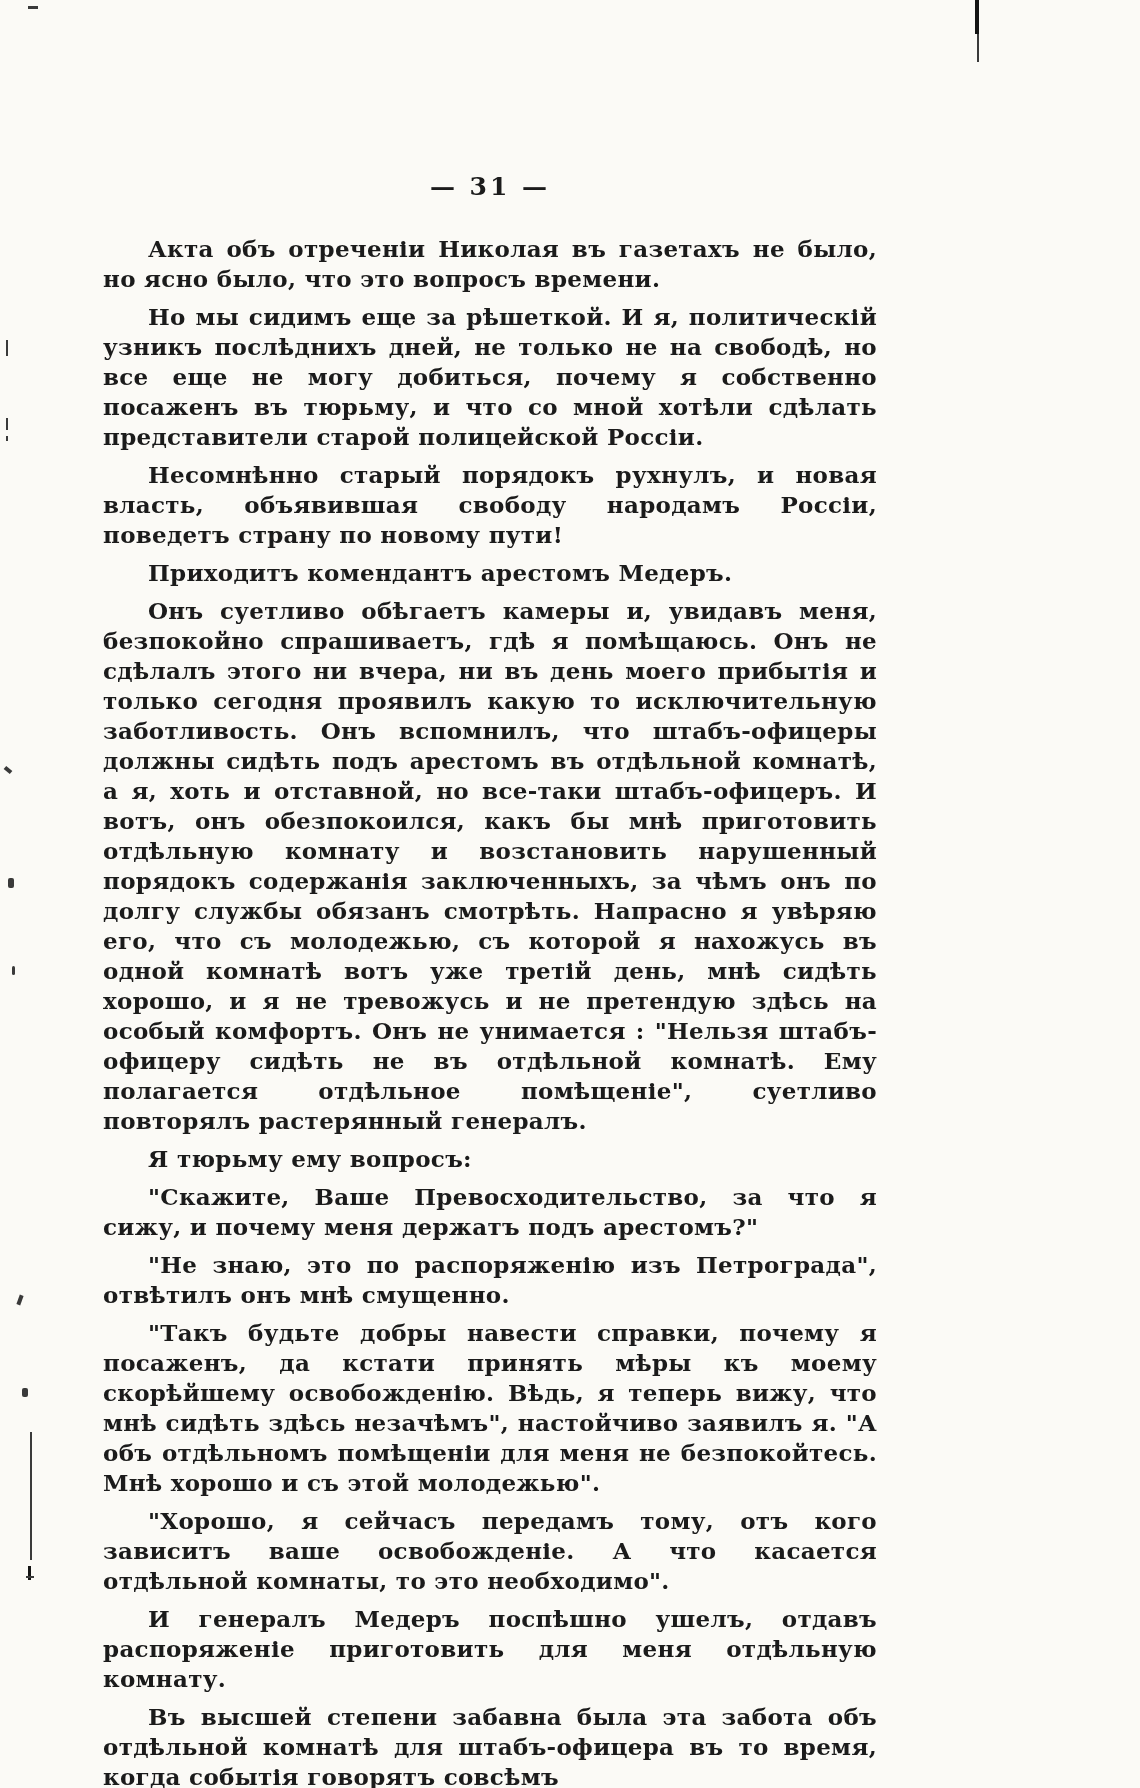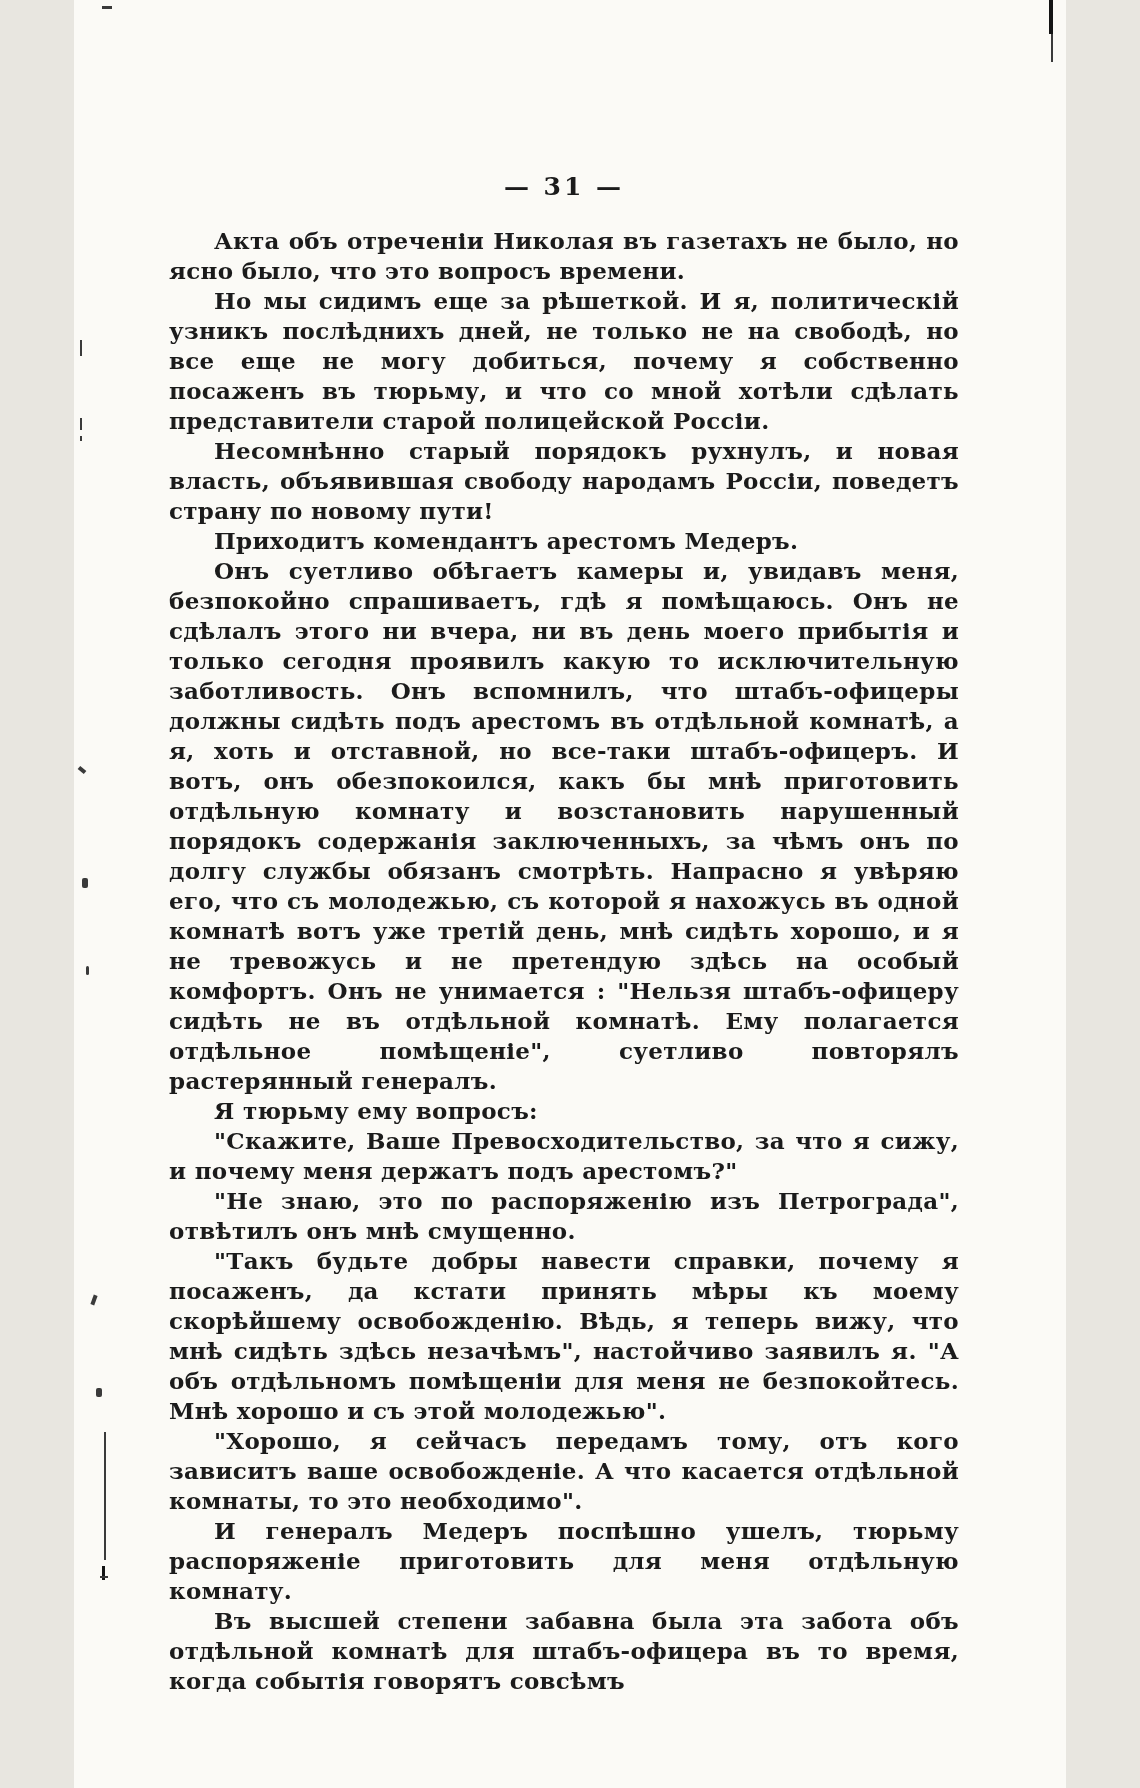--- a/index.html
+++ b/index.html
@@ -2,21 +2,21 @@
 <html><head>
 <meta charset="utf-8">
 <style>
   html, body {
     margin: 0;
     padding: 0;
     background: #e8e6e0;
   }
   .scan {
     position: relative;
-    width: 992px;
+    width: 1140px;
     height: 1788px;
     margin: 0 auto;
     background: #fbfaf6;
     overflow: hidden;
     font-family: "DejaVu Serif", "Liberation Serif", serif;
     color: #1b1b1b;
   }
   .page-number {
     position: absolute;
     top: 172px;
@@ -32,21 +32,21 @@
     top: 226px;
     left: 95px;
     width: 790px;
     font-size: 23px;
     line-height: 30px;
     font-weight: bold;
     text-align: justify;
     letter-spacing: 0.3px;
   }
   .text-block p {
-    margin: 0;
+    margin: 8px;
     padding: 0;
     text-indent: 45px;
   }
   
   .artifact {
     position: absolute;
     background: #141414;
   }
   .artifact.soft { background: #3a3a3a; }
 </style>
@@ -78,17 +78,17 @@
       <p>Акта объ отреченіи Николая въ газетахъ не было, но ясно было, что это вопросъ времени.</p>
       <p>Но мы сидимъ еще за рѣшеткой. И я, политическій узникъ послѣднихъ дней, не только не на свободѣ, но все еще не могу добиться, почему я собственно посаженъ въ тюрьму, и что со мной хотѣли сдѣлать представители старой полицейской Россіи.</p>
       <p>Несомнѣнно старый порядокъ рухнулъ, и новая власть, объявившая свободу народамъ Россіи, поведетъ страну по новому пути!</p>
       <p>Приходитъ комендантъ арестомъ Медеръ.</p>
       <p>Онъ суетливо обѣгаетъ камеры и, увидавъ меня, безпокойно спрашиваетъ, гдѣ я помѣщаюсь. Онъ не сдѣлалъ этого ни вчера, ни въ день моего прибытія и только сегодня проявилъ какую то исключительную заботливость. Онъ вспомнилъ, что штабъ-офицеры должны сидѣть подъ арестомъ въ отдѣльной комнатѣ, а я, хоть и отставной, но все-таки штабъ-офицеръ. И вотъ, онъ обезпокоился, какъ бы мнѣ приготовить отдѣльную комнату и возстановить нарушенный порядокъ содержанія заключенныхъ, за чѣмъ онъ по долгу службы обязанъ смотрѣть. Напрасно я увѣряю его, что съ молодежью, съ которой я нахожусь въ одной комнатѣ вотъ уже третій день, мнѣ сидѣть хорошо, и я не тревожусь и не претендую здѣсь на особый комфортъ. Онъ не унимается : "Нельзя штабъ-офицеру сидѣть не въ отдѣльной комнатѣ. Ему полагается отдѣльное помѣщеніе", суетливо повторялъ растерянный генералъ.</p>
       <p>Я тюрьму ему вопросъ:</p>
       <p>"Скажите, Ваше Превосходительство, за что я сижу, и почему меня держатъ подъ арестомъ?"</p>
       <p>"Не знаю, это по распоряженію изъ Петрограда", отвѣтилъ онъ мнѣ смущенно.</p>
       <p>"Такъ будьте добры навести справки, почему я посаженъ, да кстати принять мѣры къ моему скорѣйшему освобожденію. Вѣдь, я теперь вижу, что мнѣ сидѣть здѣсь незачѣмъ", настойчиво заявилъ я. "А объ отдѣльномъ помѣщеніи для меня не безпокойтесь. Мнѣ хорошо и съ этой молодежью".</p>
       <p>"Хорошо, я сейчасъ передамъ тому, отъ кого зависитъ ваше освобожденіе. А что касается отдѣльной комнаты, то это необходимо".</p>
-      <p>И генералъ Медеръ поспѣшно ушелъ, тюрьму распоряженіе приготовить для меня отдѣльную комнату.</p>
+      <p>И генералъ Медеръ поспѣшно ушелъ, отдавъ распоряженіе приготовить для меня отдѣльную комнату.</p>
       <p>Въ высшей степени забавна была эта забота объ отдѣльной комнатѣ для штабъ-офицера въ то время, когда событія говорятъ совсѣмъ</p>
     </div>
 
 </div>
 
 </body></html>

